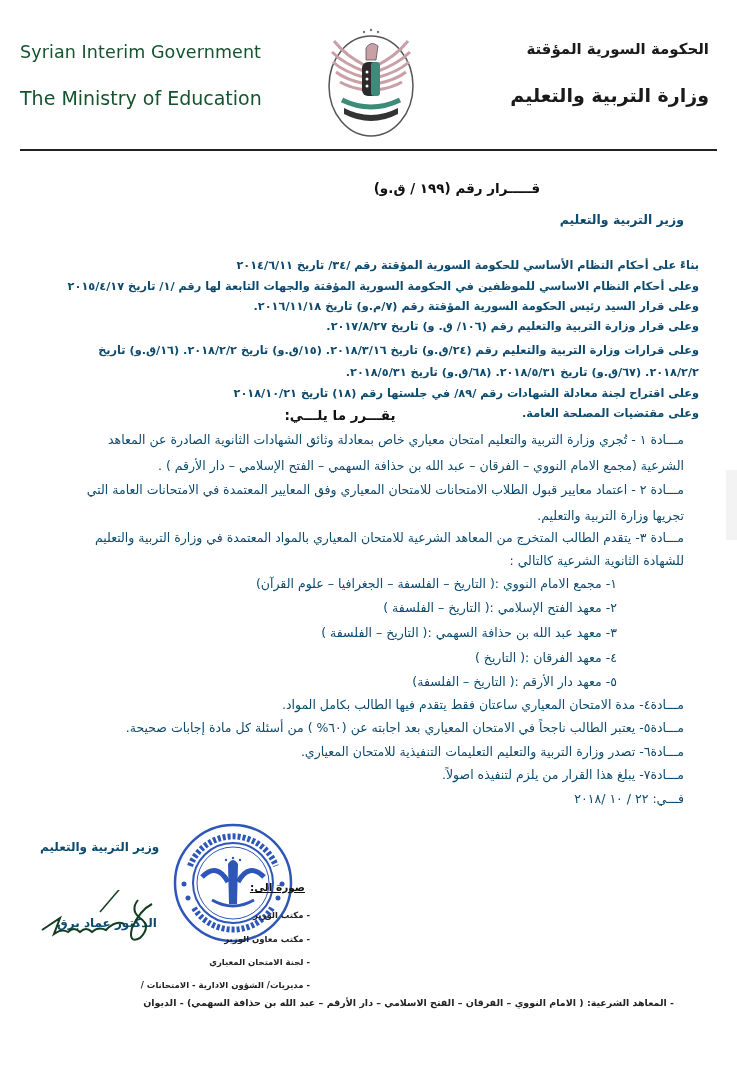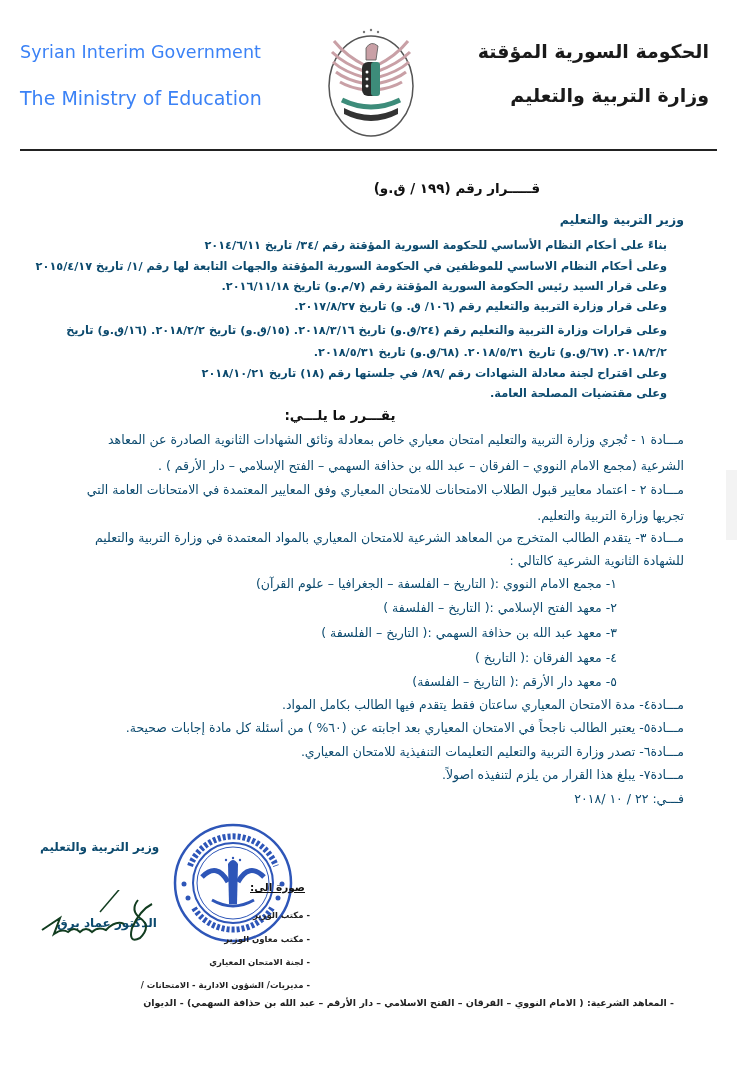--- a/index.html
+++ b/index.html
@@ -1,30 +1,30 @@
 <!DOCTYPE html>
 <html><head>
   <meta charset="utf-8">
   <style>
     html, body { margin: 0; padding: 0; background: #ffffff; }
     body { width: 737px; height: 1080px; position: relative; overflow: hidden; color: #111; }
-    .en { position: absolute; left: 20px; font-family: "DejaVu Sans", sans-serif; color: #3b82f6; }
+    .en { position: absolute; left: 20px; font-family: "DejaVu Sans", sans-serif; color: #14532d; }
     .en.title { top: 42px; font-size: 17.5px; letter-spacing: 0.1px; }
     .en.sub { top: 87px; font-size: 19px; }
     .ar-head { position: absolute; right: 28px; font-family: "DejaVu Sans", sans-serif; direction: rtl; color: #1a1a1a; font-weight: bold; }
-    .ar-head.title { top: 40px; font-size: 19px; }
+    .ar-head.title { top: 40px; font-size: 15px; }
     .ar-head.sub { top: 84px; font-size: 19px; }
     .logo { position: absolute; left: 316px; top: 26px; width: 110px; height: 115px; }
     .rule { position: absolute; left: 20px; right: 20px; top: 149px; height: 2px; background: #222; }
 
     .ar { position: absolute; direction: rtl; font-family: "DejaVu Sans", sans-serif; font-weight: bold; font-size: 11.3px; color: #0c4a6e; white-space: nowrap; }
     .ar.norm { font-weight: normal; font-size: 12.5px; }
     .decree-title { position: absolute; top: 180px; left: 0; width: 540px; text-align: right; font-family: "DejaVu Sans", sans-serif; font-weight: bold; font-size: 13.5px; direction: rtl; }
     .minister-line { top: 212px; right: 53px; font-size: 12.5px; }
-    .basis { right: 70px; line-height: 19.5px; }
+    .basis { right: 38px; line-height: 19.5px; margin-top: 20px; }
     .decides { position: absolute; top: 407px; left: 0; width: 680px; text-align: center; font-family: "DejaVu Sans", sans-serif; font-weight: bold; font-size: 13.5px; direction: rtl; }
     .art { right: 53px; font-size: 12.6px; }
     .art .lbl { font-weight: normal; }
     .inst { right: 120px; font-size: 12.6px; }
     .sig { font-size: 12px; }
     .copies { font-size: 8.5px; font-weight: bold; color: #222; }
     .copies-title { position: absolute; top: 881px; right: 432px; font-family: "DejaVu Sans", sans-serif; font-weight: bold; font-size: 10.5px; text-decoration: underline; direction: rtl; }
     .stamp { position: absolute; left: 172px; top: 822px; width: 122px; height: 122px; }
     .signature { position: absolute; left: 40px; top: 890px; width: 130px; height: 55px; }
     .edge-mark { position: absolute; left: 726px; top: 470px; width: 11px; height: 70px; background: #f3f3f3; }

